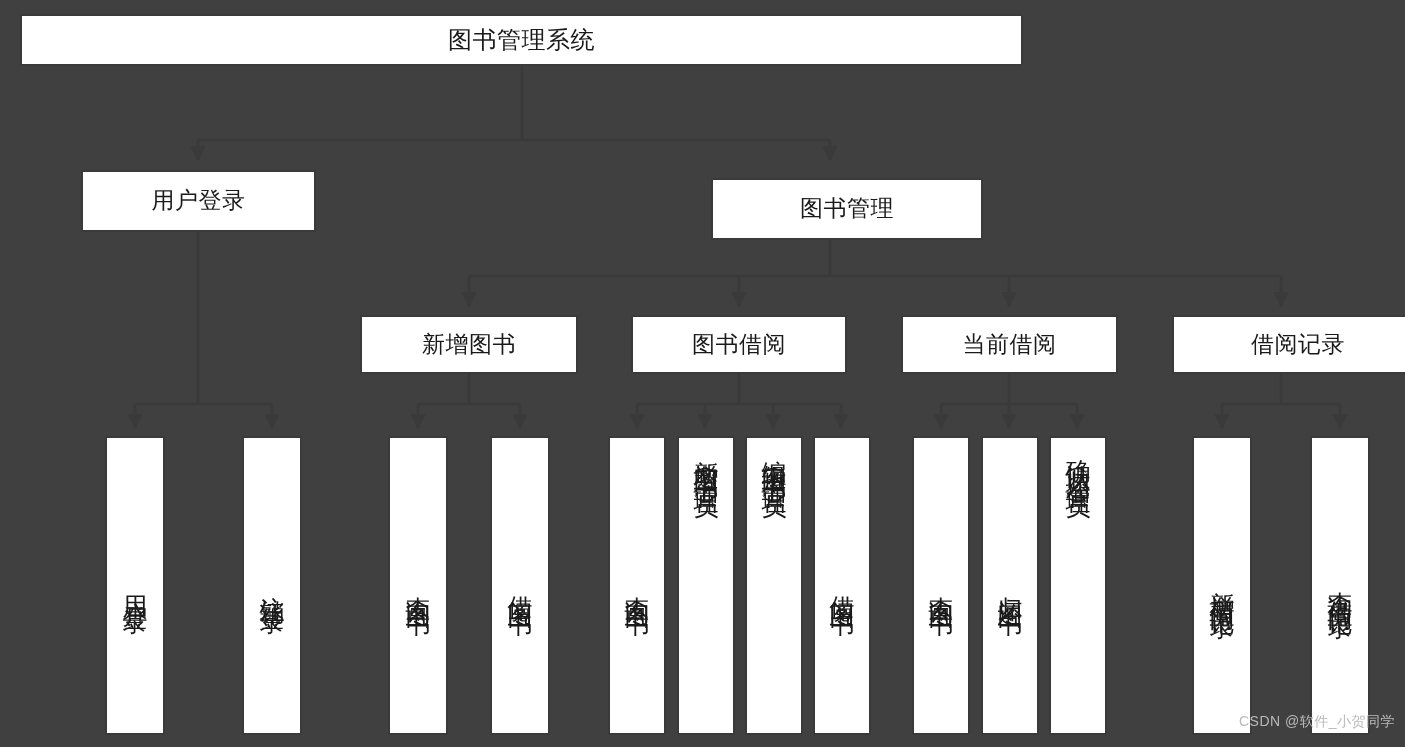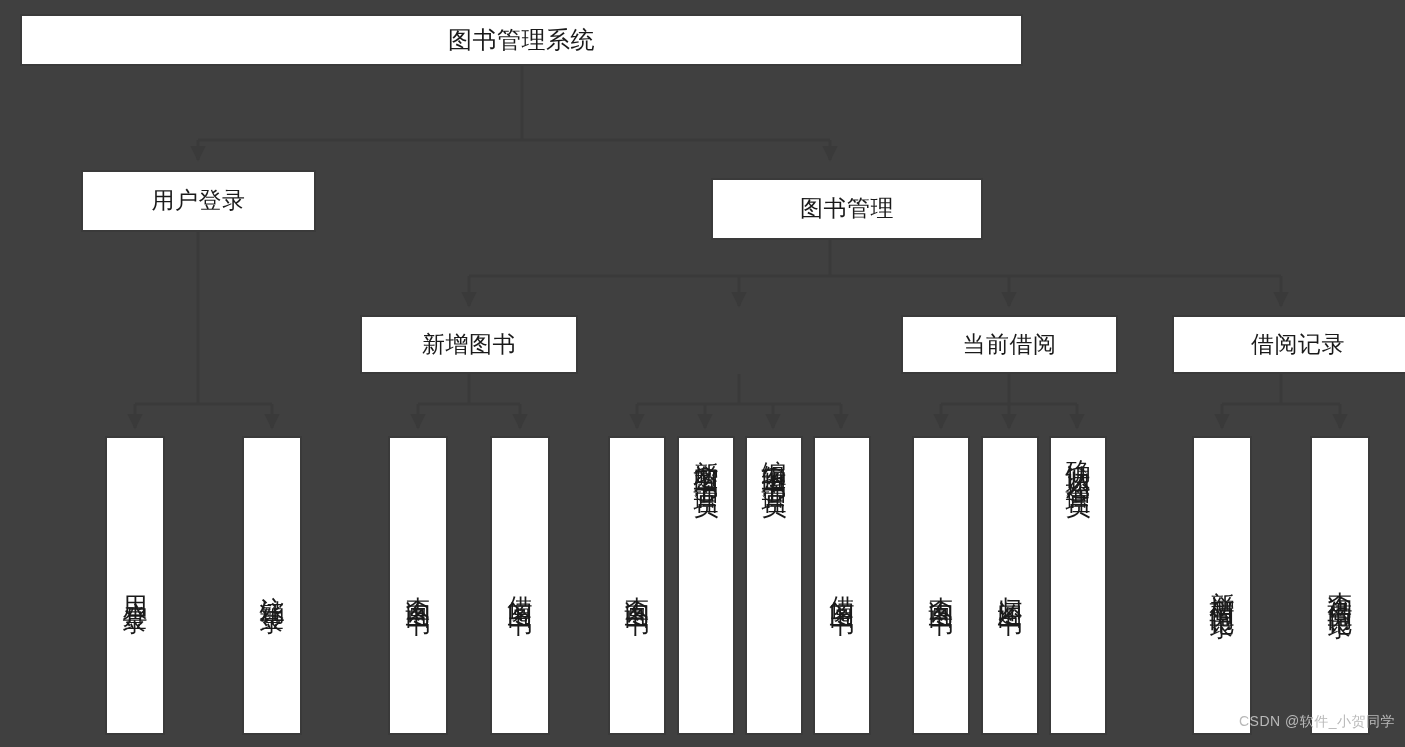--- a/index.html
+++ b/index.html
@@ -147,20 +147,23 @@
   <div class="node h" style="left:81px; top:170px; width:235px; height:62px;">
     <span class="lbl">用户登录</span>
   </div>
   <div class="node h" style="left:711px; top:170px; width:272px; height:62px;margin-top:8px;">
     <span class="lbl">图书管理</span>
   </div>
 
   <div class="node h" style="left:360px; top:315px; width:218px; height:59px;">
     <span class="lbl">新增图书</span>
   </div>
+  <div class="node h" style="left:631px; top:315px; width:216px; height:59px;">
+    <span class="lbl">图书借阅</span>
+  </div>
   <div class="node h" style="left:901px; top:315px; width:217px; height:59px;">
     <span class="lbl">当前借阅</span>
   </div>
   <div class="node h" style="left:1172px; top:315px; width:252px; height:59px;">
     <span class="lbl">借阅记录</span>
   </div>
 
   <div class="node v mid" style="left:105px; top:436px; width:60px; height:299px;">
     <span class="lbl">用户登录</span>
   </div>

